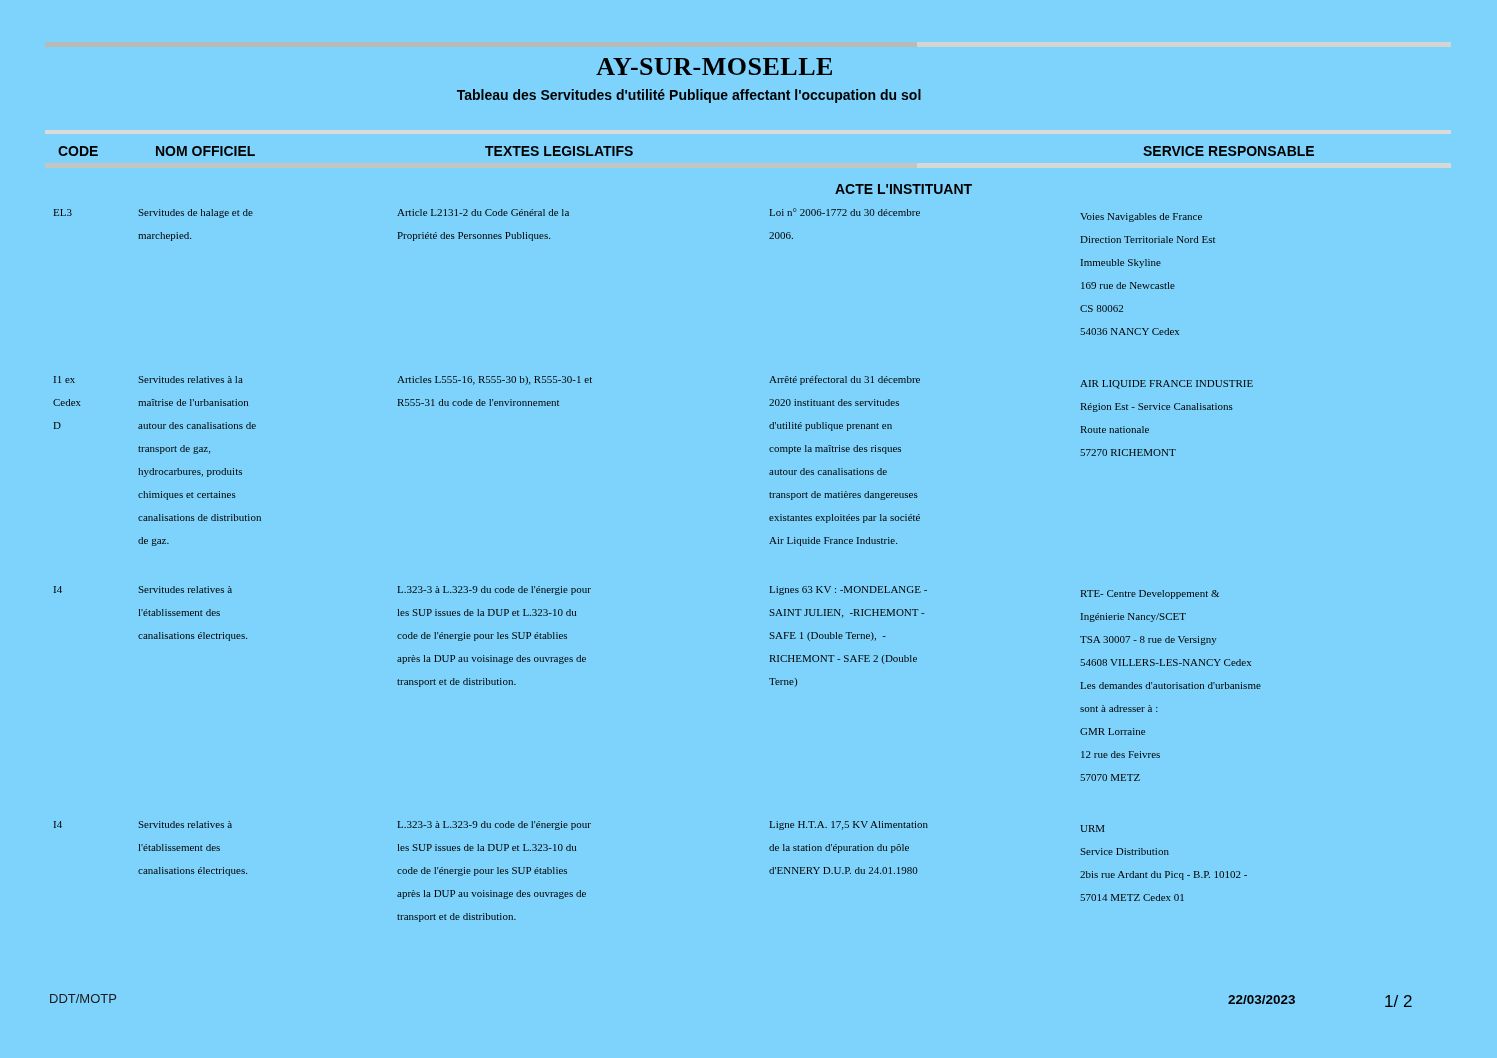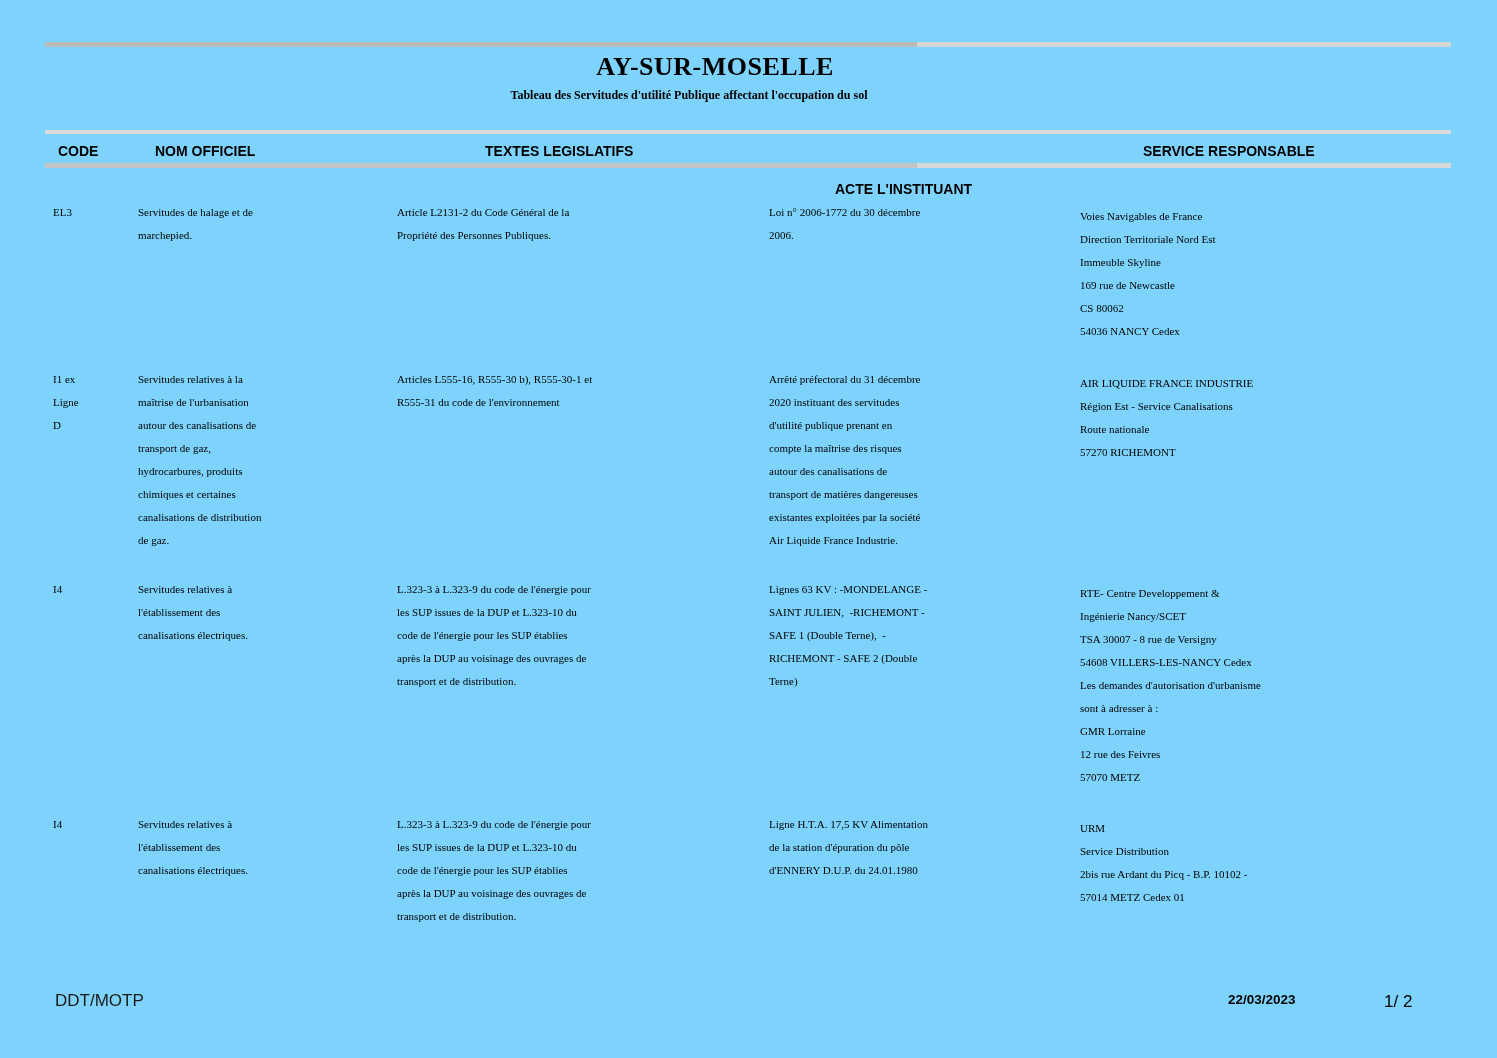--- a/index.html
+++ b/index.html
@@ -19,22 +19,22 @@
   .doc-title{
     position:absolute;top:53px;left:0;width:1430px;
     text-align:center;
     font-family:"Liberation Serif", serif;
     font-weight:bold;font-size:26px;line-height:28px;
     letter-spacing:0.5px;
   }
   .doc-subtitle{
     position:absolute;top:86px;left:0;width:1378px;
     text-align:center;
-    font-family:Liberation Serif, serif;
-    font-weight:bold;font-size:12px;line-height:18px;
+    font-family:Liberation Sans, sans-serif;
+    font-weight:bold;font-size:14px;line-height:18px;
   }
   .col-hdr{
     position:absolute;top:143px;
     font-family:"Liberation Sans", sans-serif;
     font-weight:bold;font-size:14px;line-height:16px;
     white-space:nowrap;
     text-align:right;
   }
   .hdr-code{left:58px;}
   .hdr-nom{left:143px;padding-left:12px;}
@@ -51,23 +51,23 @@
     font-size:11px;line-height:23px;
     white-space:pre-wrap;
     overflow-wrap:break-word;
   }
   .cell-code{left:53px;width:70px;}
   .cell-nom{left:138px;width:250px;}
   .cell-textes{left:397px;width:365px;}
   .cell-acte{left:769px;width:300px;}
   .cell-service{left:1080px;width:360px;top:4px;}
   .footer-left{
-    position:absolute;left:55px;top:991px;
+    position:absolute;left:49px;top:991px;
     font-family:"Liberation Sans", sans-serif;
-    font-size:17px;color:#1a1a1a;
+    font-size:13px;color:#1a1a1a;
   }
   .footer-date{
     position:absolute;left:1228px;top:992px;
     font-family:"Liberation Sans", sans-serif;
     font-size:13.5px;color:#000;font-weight:bold;
   }
   .footer-page{
     position:absolute;left:1384px;top:992px;
     font-family:"Liberation Sans", sans-serif;
     font-size:17px;color:#000;
@@ -104,21 +104,21 @@
     <div class="cell cell-service">Voies Navigables de France
 Direction Territoriale Nord Est
 Immeuble Skyline
 169 rue de Newcastle
 CS 80062
 54036 NANCY Cedex</div>
   </div>
 
   <div class="row row-2">
     <div class="cell cell-code">I1 ex
-Ligne
+Cedex
 D</div>
     <div class="cell cell-nom">Servitudes relatives à la
 maîtrise de l'urbanisation
 autour des canalisations de
 transport de gaz,
 hydrocarbures, produits
 chimiques et certaines
 canalisations de distribution
 de gaz.</div>
     <div class="cell cell-textes">Articles L555-16, R555-30 b), R555-30-1 et

